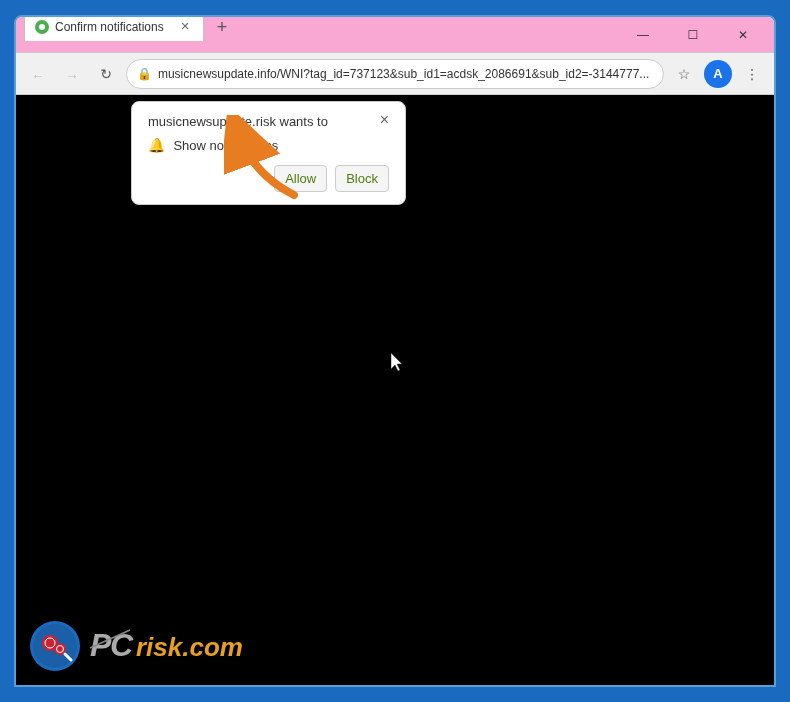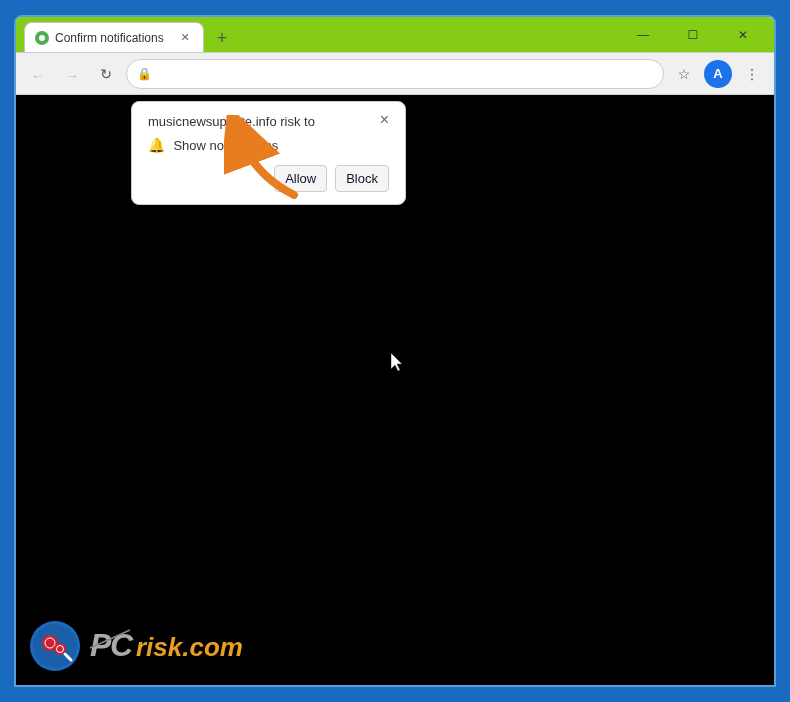--- a/index.html
+++ b/index.html
@@ -22,25 +22,25 @@
       border: 2px solid #5a9fd4;
       border-radius: 8px 8px 0 0;
       display: flex;
       flex-direction: column;
       overflow: hidden;
       position: relative;
     }
 
     
     .title-bar {
-      background: #84cc16;
+      background: #f9a8d4;
       height: 36px;
       display: flex;
       align-items: center;
-      padding: 0 8px;
+      padding: 11px 8px;
       border-bottom: 1px solid #c8cacc;
       position: relative;
     }
 
     .tab-area {
       display: flex;
       align-items: flex-end;
       height: 100%;
       flex: 1;
     }
@@ -283,21 +283,21 @@
       gap: 8px;
     }
 
     .popup-btn {
       padding: 5px 10px;
       font-size: 13px;
       border-radius: 4px;
       cursor: pointer;
       border: 1px solid #ccc;
       background: #f5f5f5;
-      color: #0f172a;
+      color: #4d7c0f;
     }
 
     .popup-btn.allow {
       background: #f5f5f5;
     }
 
     
     .arrow-overlay {
       position: absolute;
       top: 20px;
@@ -394,31 +394,34 @@
       <button class="win-btn close">✕</button>
     </div>
   </div>
 
   <div class="nav-bar">
     <button class="nav-btn disabled">←</button>
     <button class="nav-btn disabled">→</button>
     <button class="nav-btn">↻</button>
     <div class="address-bar">
       <span class="lock-icon">🔒</span>
+      <span class="address-text">
+        <span class="domain">musicnewsupdate.info</span><span>/WNI?tag_id=737123&amp;sub_id1=acdsk_2086691&amp;sub_id2=-3144777...</span>
+      </span>
     </div>
     <div class="star-btn">☆</div>
     <div class="profile-btn">A</div>
     <div class="menu-btn">⋮</div>
   </div>
 
   <div class="page-content">
 
     <div class="notification-popup">
       <div class="popup-header">
-        <span class="popup-site-name">musicnewsupdate.info risk to</span>
+        <span class="popup-site-name">musicnewsupdate.risk wants to</span>
         <span class="popup-close">×</span>
       </div>
       <div class="popup-notification-row">
         <span class="bell-icon">🔔</span>
         <span class="popup-notification-text">Show notifications</span>
       </div>
       <div class="popup-buttons">
         <button class="popup-btn allow">Allow</button>
         <button class="popup-btn">Block</button>
       </div>

